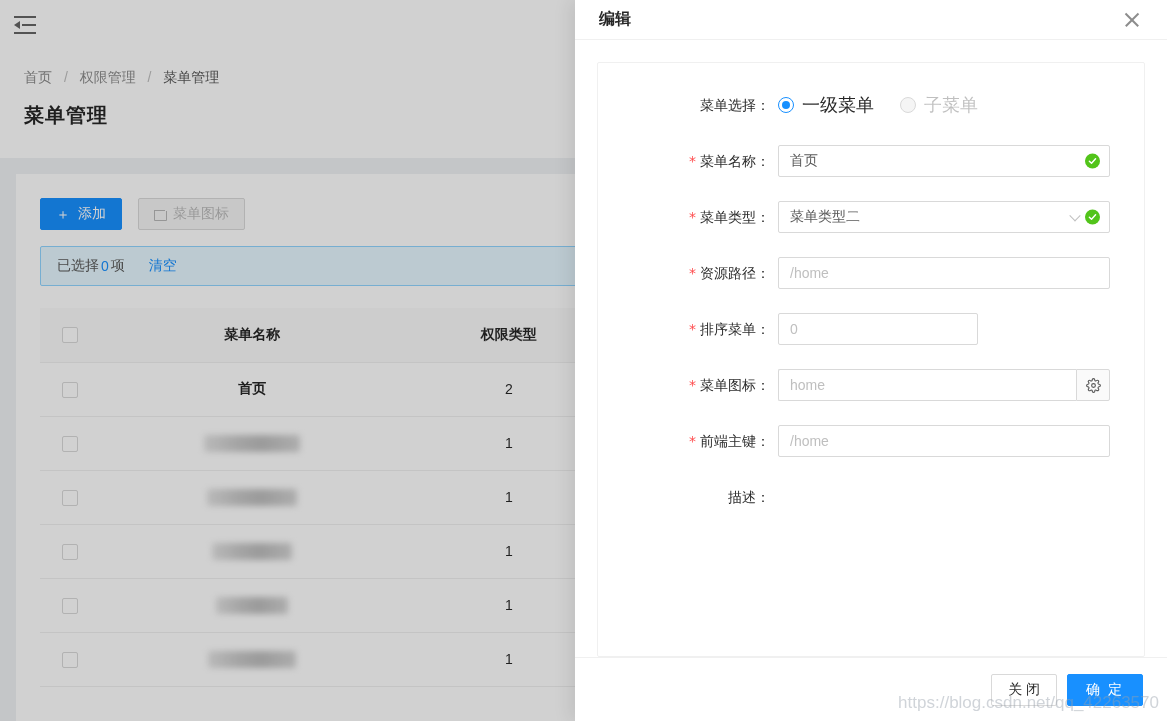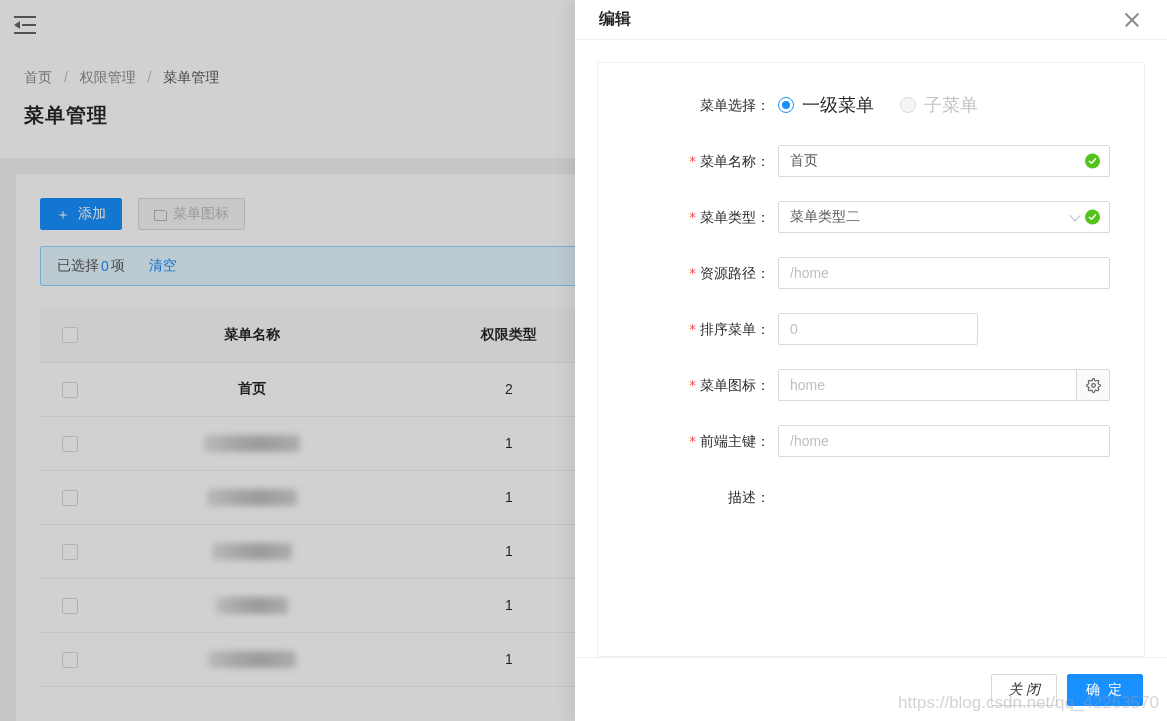--- a/index.html
+++ b/index.html
@@ -236,21 +236,21 @@
   .radio-label { font-size: 18px; color: #000000d9; font-family: Liberation Serif, serif; }
   .radio-item.disabled .radio-label { color: #00000040; }
 
   .drawer-footer {
     flex: 0 0 auto; height: 64px; border-top: 1px solid #f0f0f0;
     display: flex; align-items: center; justify-content: flex-end;
     padding: 0 24px; gap: 10px;
   }
   .btn-default {
     background: #fff; border: 1px solid #d9d9d9; color: #000000d9;
-    height: 32px; padding: 0 16px; font-style: italic;
+    height: 32px; padding: 0 16px;
   }
   .btn-confirm { height: 32px; padding: 8px 18px; letter-spacing: 2px; }
 
   
   .watermark {
     position: absolute; right: 8px; bottom: 8px; z-index: 60;
     font-size: 17px; color: rgba(150,160,170,0.45);
     font-family: "Liberation Sans", sans-serif;
     pointer-events: none; letter-spacing: 0px; margin-top: 14px;
   }

